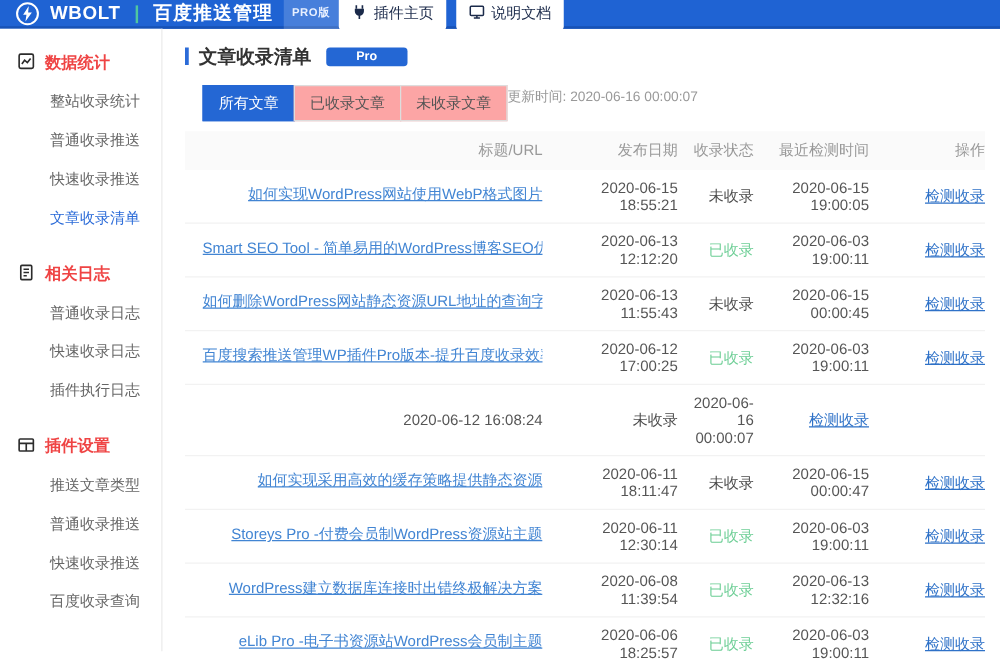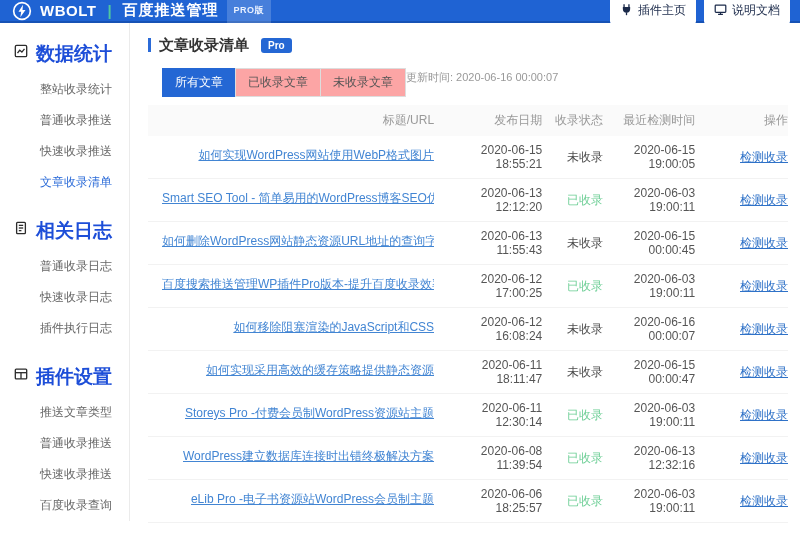--- a/index.html
+++ b/index.html
@@ -1,52 +1,52 @@
 <!DOCTYPE html>
 <html><head>
 <meta charset="utf-8">
 <style>
   * { margin:0; padding:0; box-sizing:border-box; }
   html,body { width:800px; height:535px; overflow:hidden; background:#fff;
     font-family:"Liberation Sans","DejaVu Sans",sans-serif; }
 
   
   .topbar { height:23px; background:#1f63d3; border-bottom:2px solid #1752b5;
-    display:flex; align-items:center; justify-content:space-between; padding:0 10px 0 12px; }
+    display:flex; align-items:center; padding:0 10px 0 12px; }
   .brand { display:flex; align-items:center; }
   .logo { display:flex; margin-right:8px; }
   .brand-name { color:#fff; font-weight:bold; font-size:15px; letter-spacing:.5px; }
   .brand-sep { color:#4fc6a0; font-size:15px; margin:0 11px; font-weight:bold; }
   .app-title { color:#fff; font-size:15px; font-weight:bold; letter-spacing:1px; }
   .pro-pill { background:rgba(255,255,255,.18); color:#e8f0ff; font-size:9px; font-weight:bold;
     border-radius:8px; padding:14px 7px; margin-left:8px; letter-spacing:.5px; }
   .topbar-actions { display:flex; gap:8px; }
   .tb-btn { display:flex; align-items:center; gap:5px; background:#fff; border:none; border-radius:3px;
     font-size:12px; color:#1b2a4a; padding:5px 10px; cursor:pointer;
     font-family:"Liberation Sans","DejaVu Sans",sans-serif; }
 
   
   .layout { display:flex; height:498px; }
   .sidebar { width:130px; flex-shrink:0; border-right:1px solid #ebebeb; padding-top:10px; background:#fff; }
   .main { flex:1; padding:12px 12px 0 18px; }
 
   
   .s-sec { margin-bottom:12px; }
-  .s-title { display:flex; align-items:flex-start; gap:8px; padding:8px 0 7px 14px;
-    font-size:19px; font-weight:bold; color:#1d4ed8; }
+  .s-title { display:flex; align-items:center; gap:8px; padding:8px 0 7px 14px;
+    font-size:13px; font-weight:bold; color:#ef4444; }
   .s-item { font-size:12px; color:#666; padding:7px 0 7px 40px; cursor:pointer; }
   .s-item.active { color:#2b6bd8; }
   .pro-row { display:flex; align-items:center; padding:16px 12px 0 14px; cursor:pointer; margin-top:12px; }
 
   
   .page-head { display:flex; align-items:center; height:20px; }
   .v-bar { width:3px; height:14px; background:#2b6bd8; margin-right:8px; }
   .page-title { font-size:15px; font-weight:bold; color:#333; }
   .pro-badge { background:#2467d4; color:#fff; font-size:10px; font-weight:bold;
-    border-radius:3px; padding:2px 7px; margin-left:12px; }
+    border-radius:3px; padding:2px 24px; margin-left:12px; }
 
   .tabs-row { display:flex; align-items:flex-start; justify-content:flex-start;
     margin:13px 0 0 14px; }
   .tabs { display:flex; }
   .tab { font-size:12px; padding:5px 12px; background:#fca5a5; border:1px solid #ddd; color:#555;
     margin-left:-1px; cursor:pointer; font-family:"Liberation Sans","DejaVu Sans",sans-serif; }
   .tab:first-child { margin-left:0; }
   .tab.active { background:#2467d4; border-color:#2467d4; color:#fff; }
   .updated { font-size:11px; color:#999; margin-top:2px; }
 
@@ -244,23 +244,20 @@
           <div>2020-06-12 17:00:25</div>
           <div>
             <span class="status indexed">已收录</span>
           </div>
           <div>2020-06-03 19:00:11</div>
           <div>
             <span class="action-link">检测收录</span>
           </div>
         </div>
           <div class="t-row">
-          <div>
-            <span class="title-link">如何移除阻塞渲染的JavaScript和CSS</span>
-          </div>
           <div>2020-06-12 16:08:24</div>
           <div>
             <span class="status not-indexed">未收录</span>
           </div>
           <div>2020-06-16 00:00:07</div>
           <div>
             <span class="action-link">检测收录</span>
           </div>
         </div>
           <div class="t-row">

